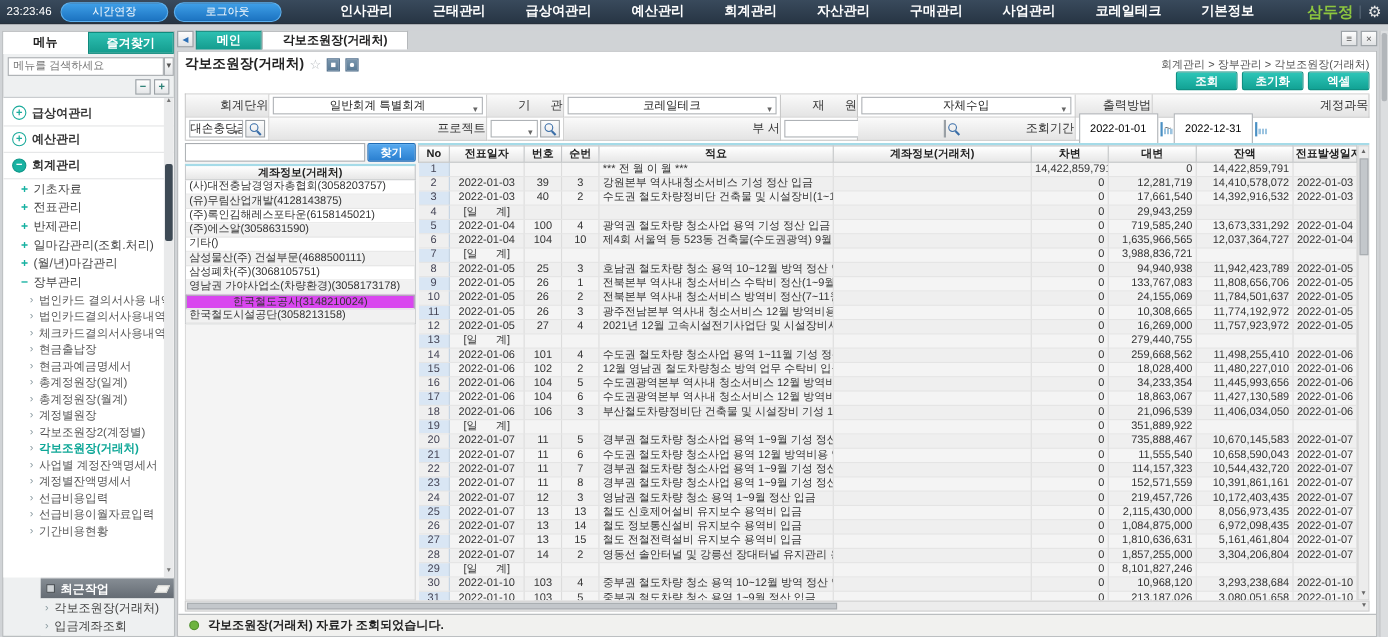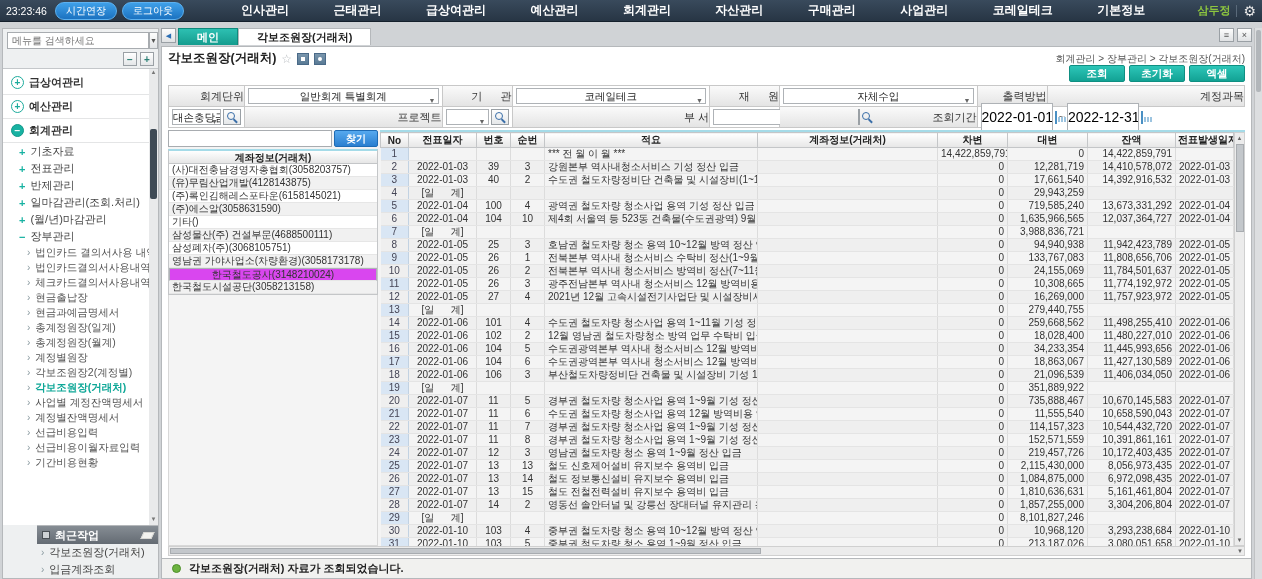--- a/index.html
+++ b/index.html
@@ -2,24 +2,24 @@
 <html><head>
 <meta charset="utf-8">
 <style>
   * { margin:0; padding:0; box-sizing:border-box; }
   html,body { width:1262px; height:579px; overflow:hidden; }
   body { font-family:"Liberation Sans","DejaVu Sans",sans-serif; font-size:11px; background:#d0d3d6; color:#333; }
 
   
   .topbar { height:22px; background:linear-gradient(#394a5c,#273544); display:flex; align-items:center; padding:0 6px; border-bottom:1px solid #15202c; }
   .tb-time { color:#fff; font-size:10.5px; margin-right:8px; }
-  .tb-pill { font-size:10px; color:#fff; background:linear-gradient(#3fa0e8,#1b72c0); border:1px solid #5cb1f0; border-radius:9px; padding:1px 10px; margin-right:5px; cursor:pointer;font-family:Liberation Serif, serif; }
+  .tb-pill { font-size:10px; color:#fff; background:linear-gradient(#3fa0e8,#1b72c0); border:1px solid #5cb1f0; border-radius:9px; padding:1px 28px; margin-right:5px; cursor:pointer;font-family:Liberation Serif, serif; }
   .tb-menus { flex:1; display:flex; justify-content:space-around; padding:0 30px; }
   .tb-menu { color:#fff; font-weight:bold; font-size:12px; cursor:pointer; }
-  .tb-user { color:#8dc63f; font-weight:bold; font-size:11px; margin-right:6px; }
+  .tb-user { color:#8dc63f; font-weight:bold; font-size:14px; margin-right:6px; }
   .tb-sep { width:1px; height:12px; background:#5a6a7a; margin-right:6px; }
   .tb-gear { color:#e8e8e8; font-size:14px; cursor:pointer; }
 
   .body-row { display:flex; height:557px; padding-top:6px; }
 
   
   .sidebar { width:157px; margin-left:2px; background:#eef0f1; border:1px solid #b5b8bb; display:flex; flex-direction:column; }
   .sb-tabs { display:flex; height:20px; }
   .sb-tab { flex:1; text-align:center; line-height:20px; font-weight:bold; font-size:11px; cursor:pointer; }
   .sb-tab.on { background:#fff; color:#222; border-bottom:1px solid #fff; }
@@ -75,21 +75,21 @@
 
   .fgrid { display:grid; grid-template-columns:76px 1fr 70px 1fr 70px 1fr 70px 1fr; border-top:1px solid #c8c8c8; border-left:1px solid #c8c8c8; margin:0 6px; }
   .flabel { background:linear-gradient(#fafafa,#e4e4e4); border-right:1px solid #c8c8c8; border-bottom:1px solid #c8c8c8; text-align:right; line-height:20px; height:21px; font-size:11px; color:#333; white-space:pre; }
   .ffield { border-right:1px solid #c8c8c8; border-bottom:1px solid #c8c8c8; height:21px; display:flex; align-items:center; padding:0 3px; gap:2px; background:#fff; }
   .sel { flex:1; position:relative; height:16px; border:1px solid #aeb2b6; background:#fff; text-align:center; line-height:15px; font-size:10.5px; color:#222; cursor:pointer; overflow:hidden; white-space:nowrap; }
   .sel .dd { position:absolute; right:2px; top:4px; font-size:7px; color:#666; }
   .tinput { flex:1; height:16px; border:1px solid #aeb2b6; font-size:10.5px; padding:0 3px; }
   .magbtn { width:18px; height:16px; border:1px solid #9aa0a5; background:linear-gradient(#fdfdfd,#e6e8ea); position:relative; cursor:pointer; }
   .magbtn::before { content:''; position:absolute; width:6px; height:6px; border:1.5px solid #3a6ea8; border-radius:50%; left:3px; top:2px; }
   .magbtn::after { content:''; position:absolute; width:5px; height:1.5px; background:#3a6ea8; transform:rotate(45deg); left:9px; top:10px; }
-  .dinput { width:72px; height:28px; border:1px solid #aeb2b6; font-size:14px; }
+  .dinput { width:72px; height:28px; border:1px solid #aeb2b6; font-size:10px; text-align:center; }
   .cal { width:14px; height:13px; border:1px solid #4a90c4; background:#fff; position:relative; display:inline-block; cursor:pointer; }
   .cal::before { content:''; position:absolute; top:0; left:0; right:0; height:3px; background:#4a90c4; }
   .cal::after { content:''; position:absolute; left:2px; top:5px; width:8px; height:5px; background:repeating-linear-gradient(90deg,#9cc4e0 0 2px,#fff 2px 3px); }
   .tilde { color:#444; }
 
   .content { flex:1; display:flex; margin:2px 6px 0 6px; overflow:hidden; background:#f4f4f4; }
   
   .acc-panel { width:210px; display:flex; flex-direction:column; margin-right:2px; }
   .acc-search { display:flex; gap:2px; margin-bottom:2px; }
   .acc-search input { flex:1; height:17px; border:1px solid #a8acb0; font-size:10px; padding:0 3px; }
@@ -147,20 +147,24 @@
       <span class="tb-menu">기본정보</span>
     </nav>
   <span class="tb-user">삼두정</span>
   <span class="tb-sep"></span>
   <span class="tb-gear">⚙</span>
 </header>
 
 <div class="body-row">
 
   <aside class="sidebar">
+    <div class="sb-tabs">
+      <div class="sb-tab on">메뉴</div>
+      <div class="sb-tab teal">즐겨찾기</div>
+    </div>
     <div class="sb-search">
       <input placeholder="메뉴를 검색하세요" style="">
       <button class="sb-dd">▼</button>
     </div>
     <div class="sb-pm">
       <button>−</button>
       <button>+</button>
     </div>
     <div class="sb-tree">
       <div>

